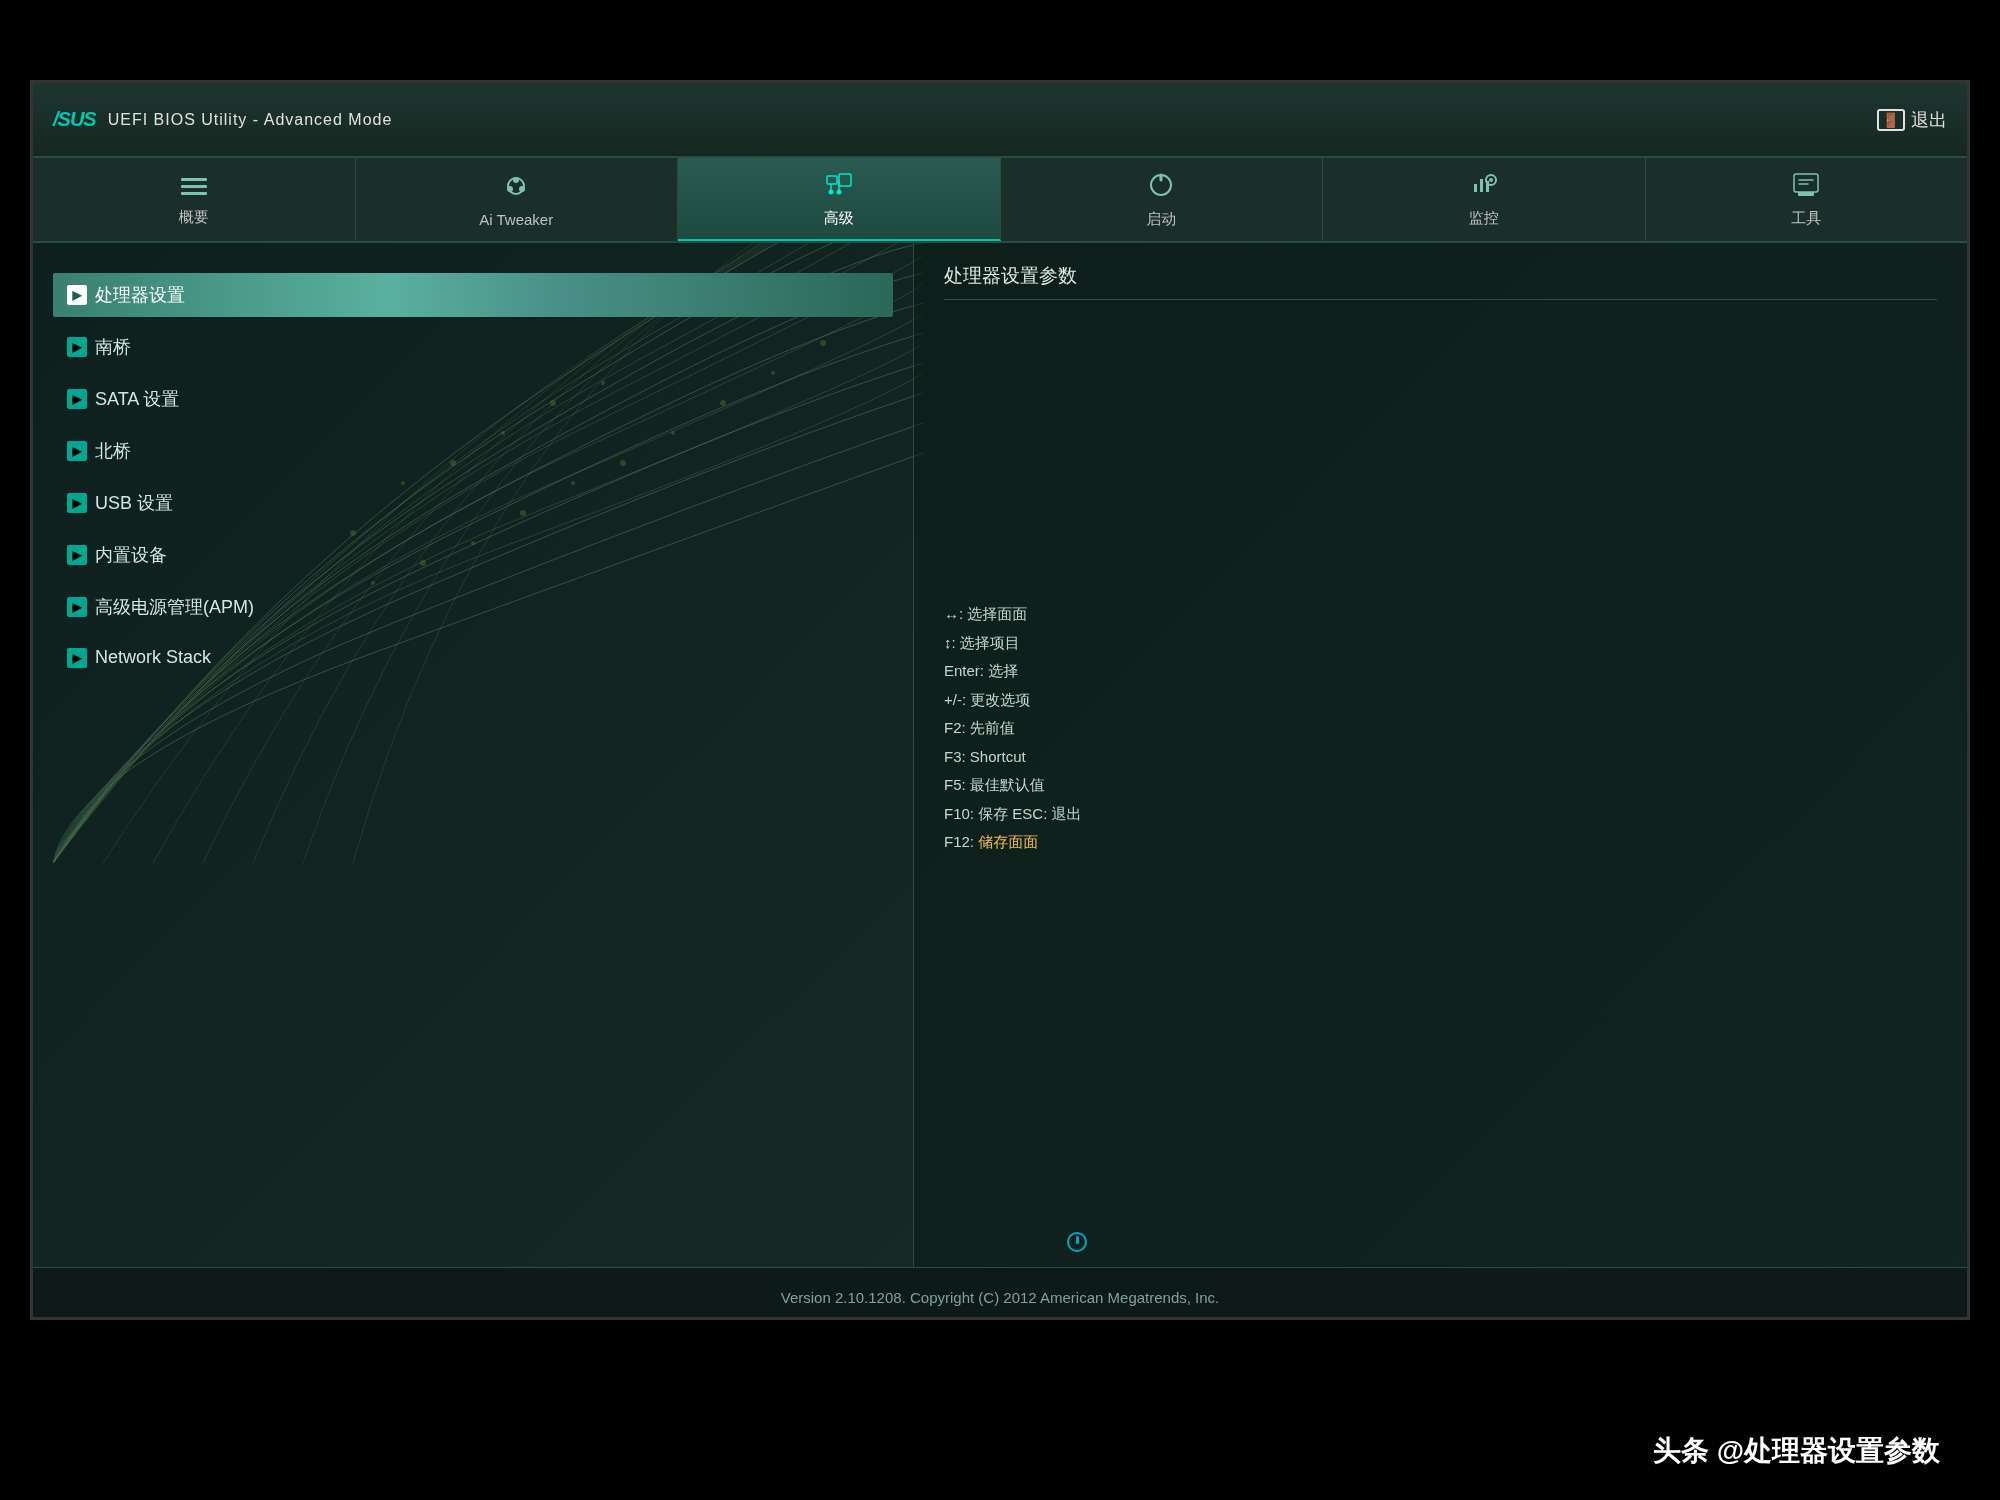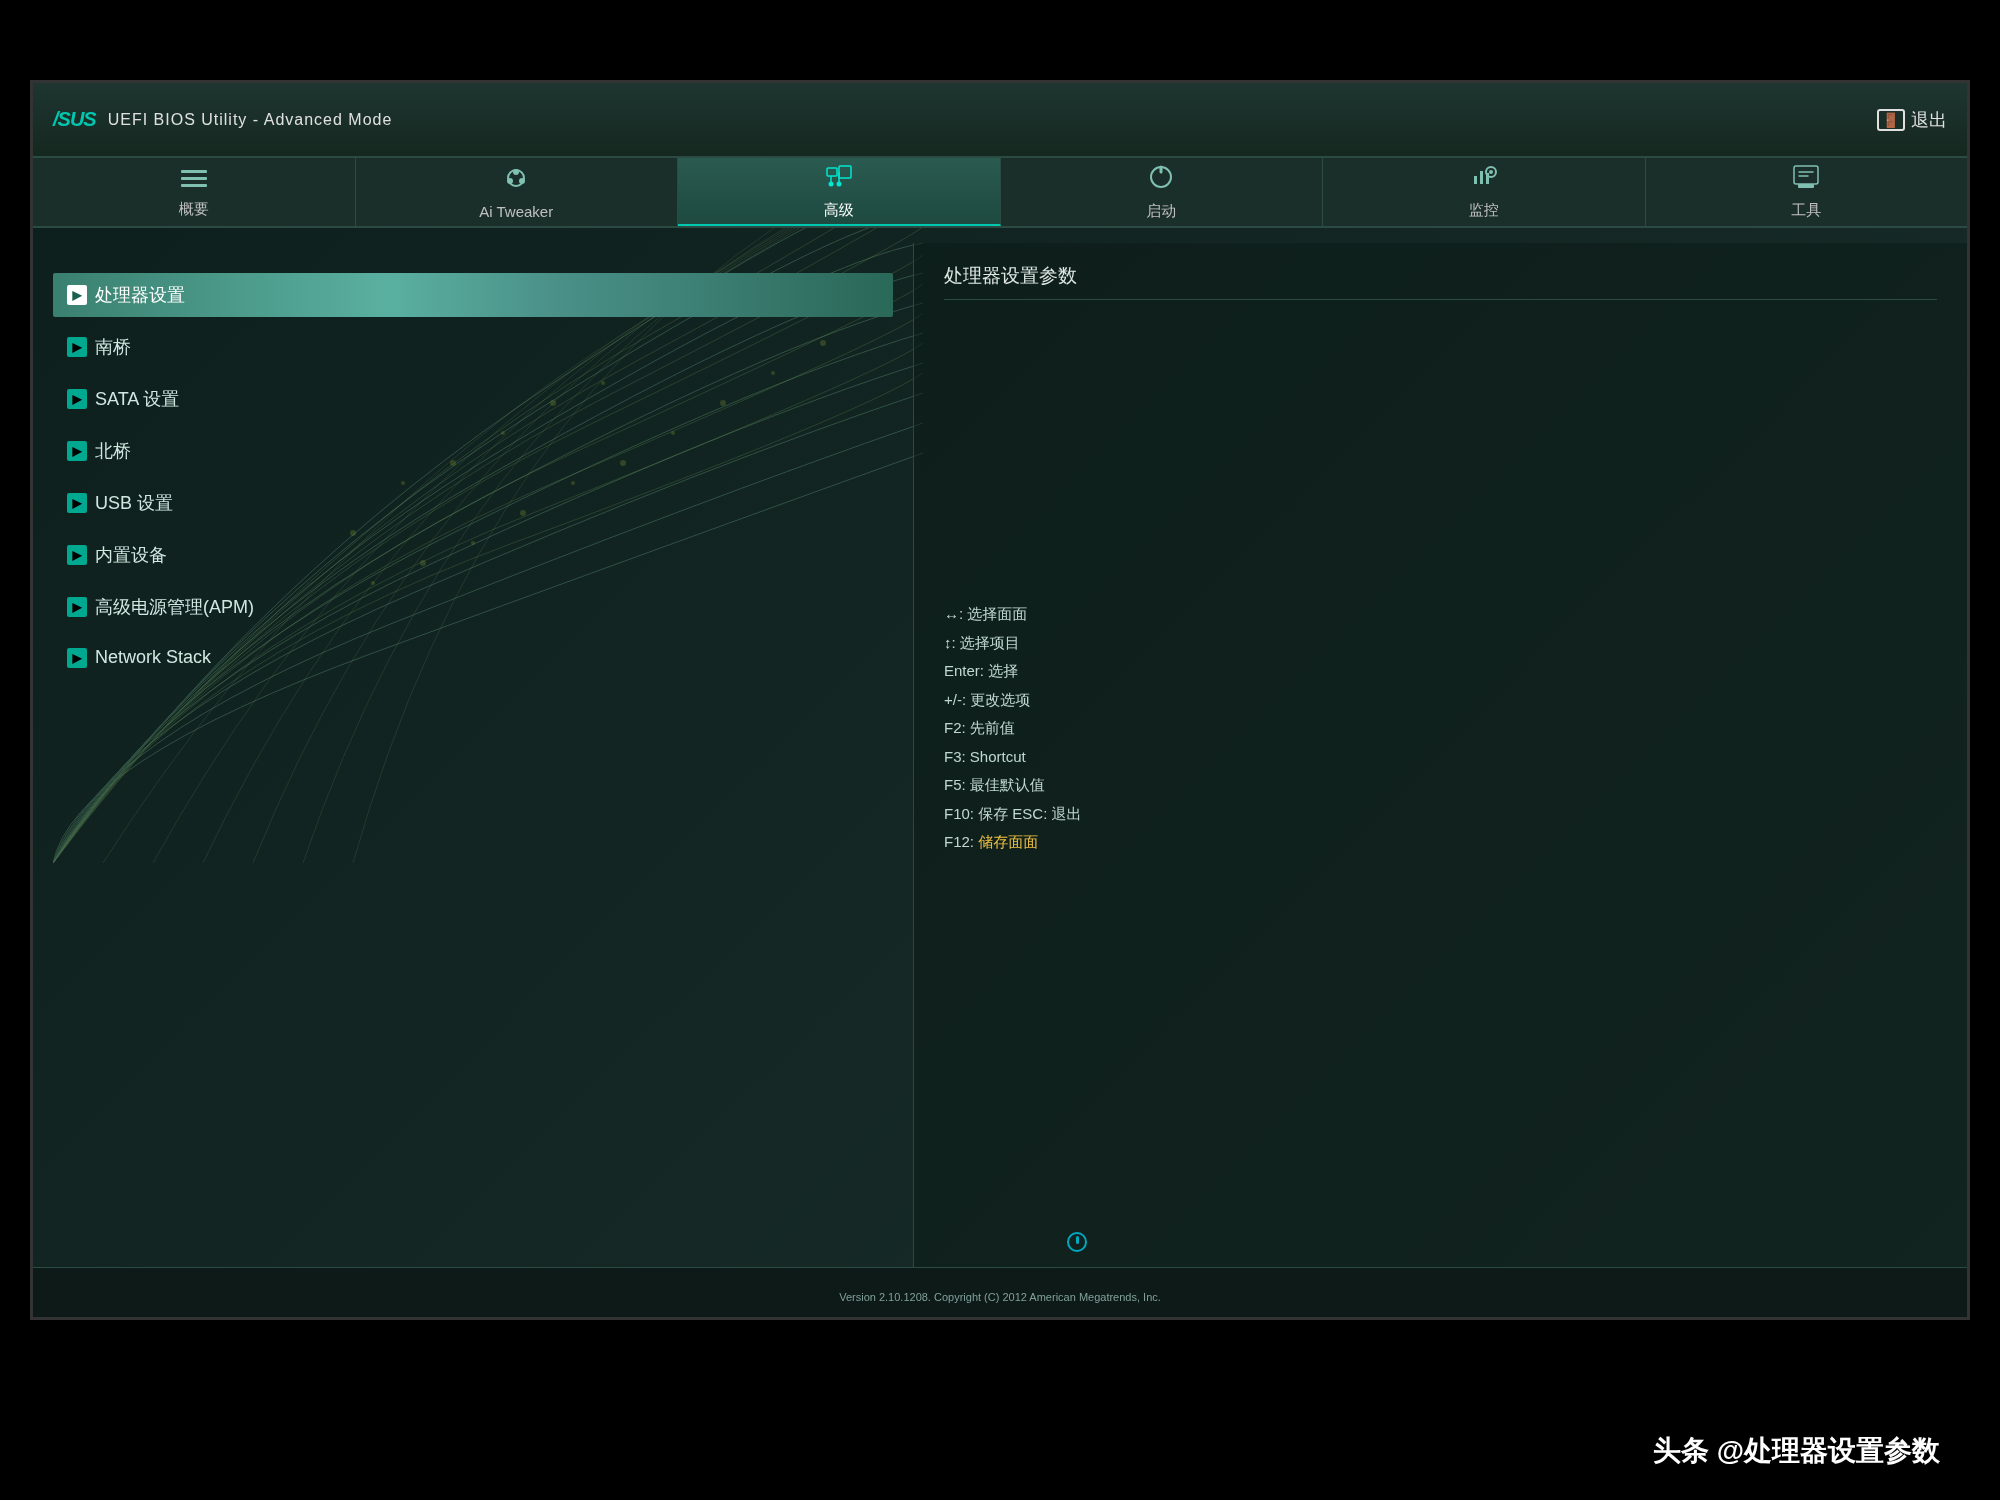--- a/index.html
+++ b/index.html
@@ -94,21 +94,21 @@
       align-items: center;
       justify-content: center;
       font-size: 14px;
     }
 
     
     .nav-tabs {
       position: absolute;
       top: 75px;
       left: 0; right: 0;
-      height: 70px;
+      height: 85px;
       background: #1a2e2a;
       display: flex;
       border-bottom: 2px solid #2a4a42;
     }
 
     .nav-tab {
       flex: 1;
       display: flex;
       flex-direction: column;
       align-items: center;
@@ -213,21 +213,21 @@
       bottom: 0; left: 0; right: 0;
       height: 50px;
       background: #0d1a18;
       display: flex;
       align-items: center;
       justify-content: center;
       border-top: 1px solid #2a4a42;
     }
     .footer-text {
       color: #80a098;
-      font-size: 11px;
+      font-size: 15px;
       margin-top: 9px;
     }
 
     
     .watermark {
       position: absolute;
       bottom: 30px;
       right: 60px;
       color: #fff;
       font-size: 28px;

